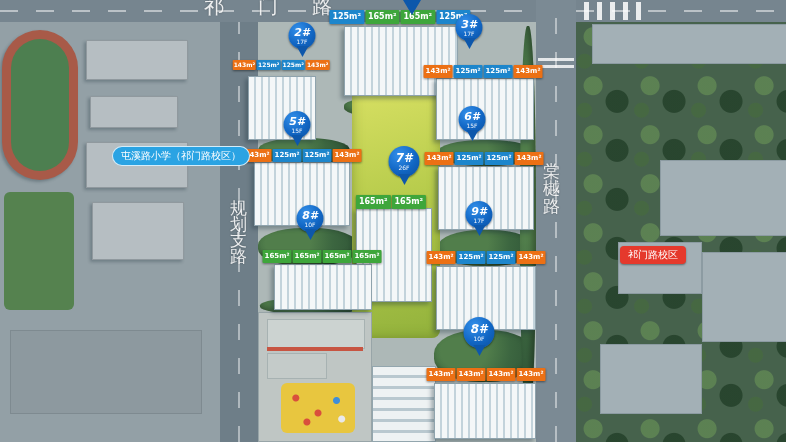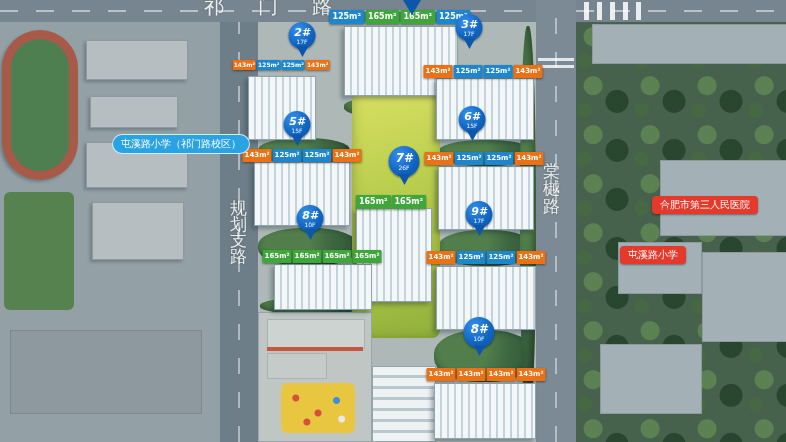--- a/index.html
+++ b/index.html
@@ -268,17 +268,16 @@
       <div class="tail"></div>
   </div>
   <div class="pin lg" style="left:479px;top:317px;">
     <div class="head">
       <span class="num">8#</span>
       <span class="floors">10F</span>
     </div>
       <div class="tail"></div>
   </div>
 
-  <div class="poi blue" style="left:112px;top:134px;">屯溪路小学（祁门路校区）</div>
-  <div class="poi red" style="left:652px;top:196px;">合肥市第三人民医院</div>
-  <div class="poi red" style="left:620px;top:246px;">屯溪路小学</div>
+  <div class="poi blue" style="left:112px;top:146px;">屯溪路小学（祁门路校区）</div>
+  <div class="poi red" style="left:620px;top:246px;">祁门路校区</div>
 
 </div>
 
 </body></html>

